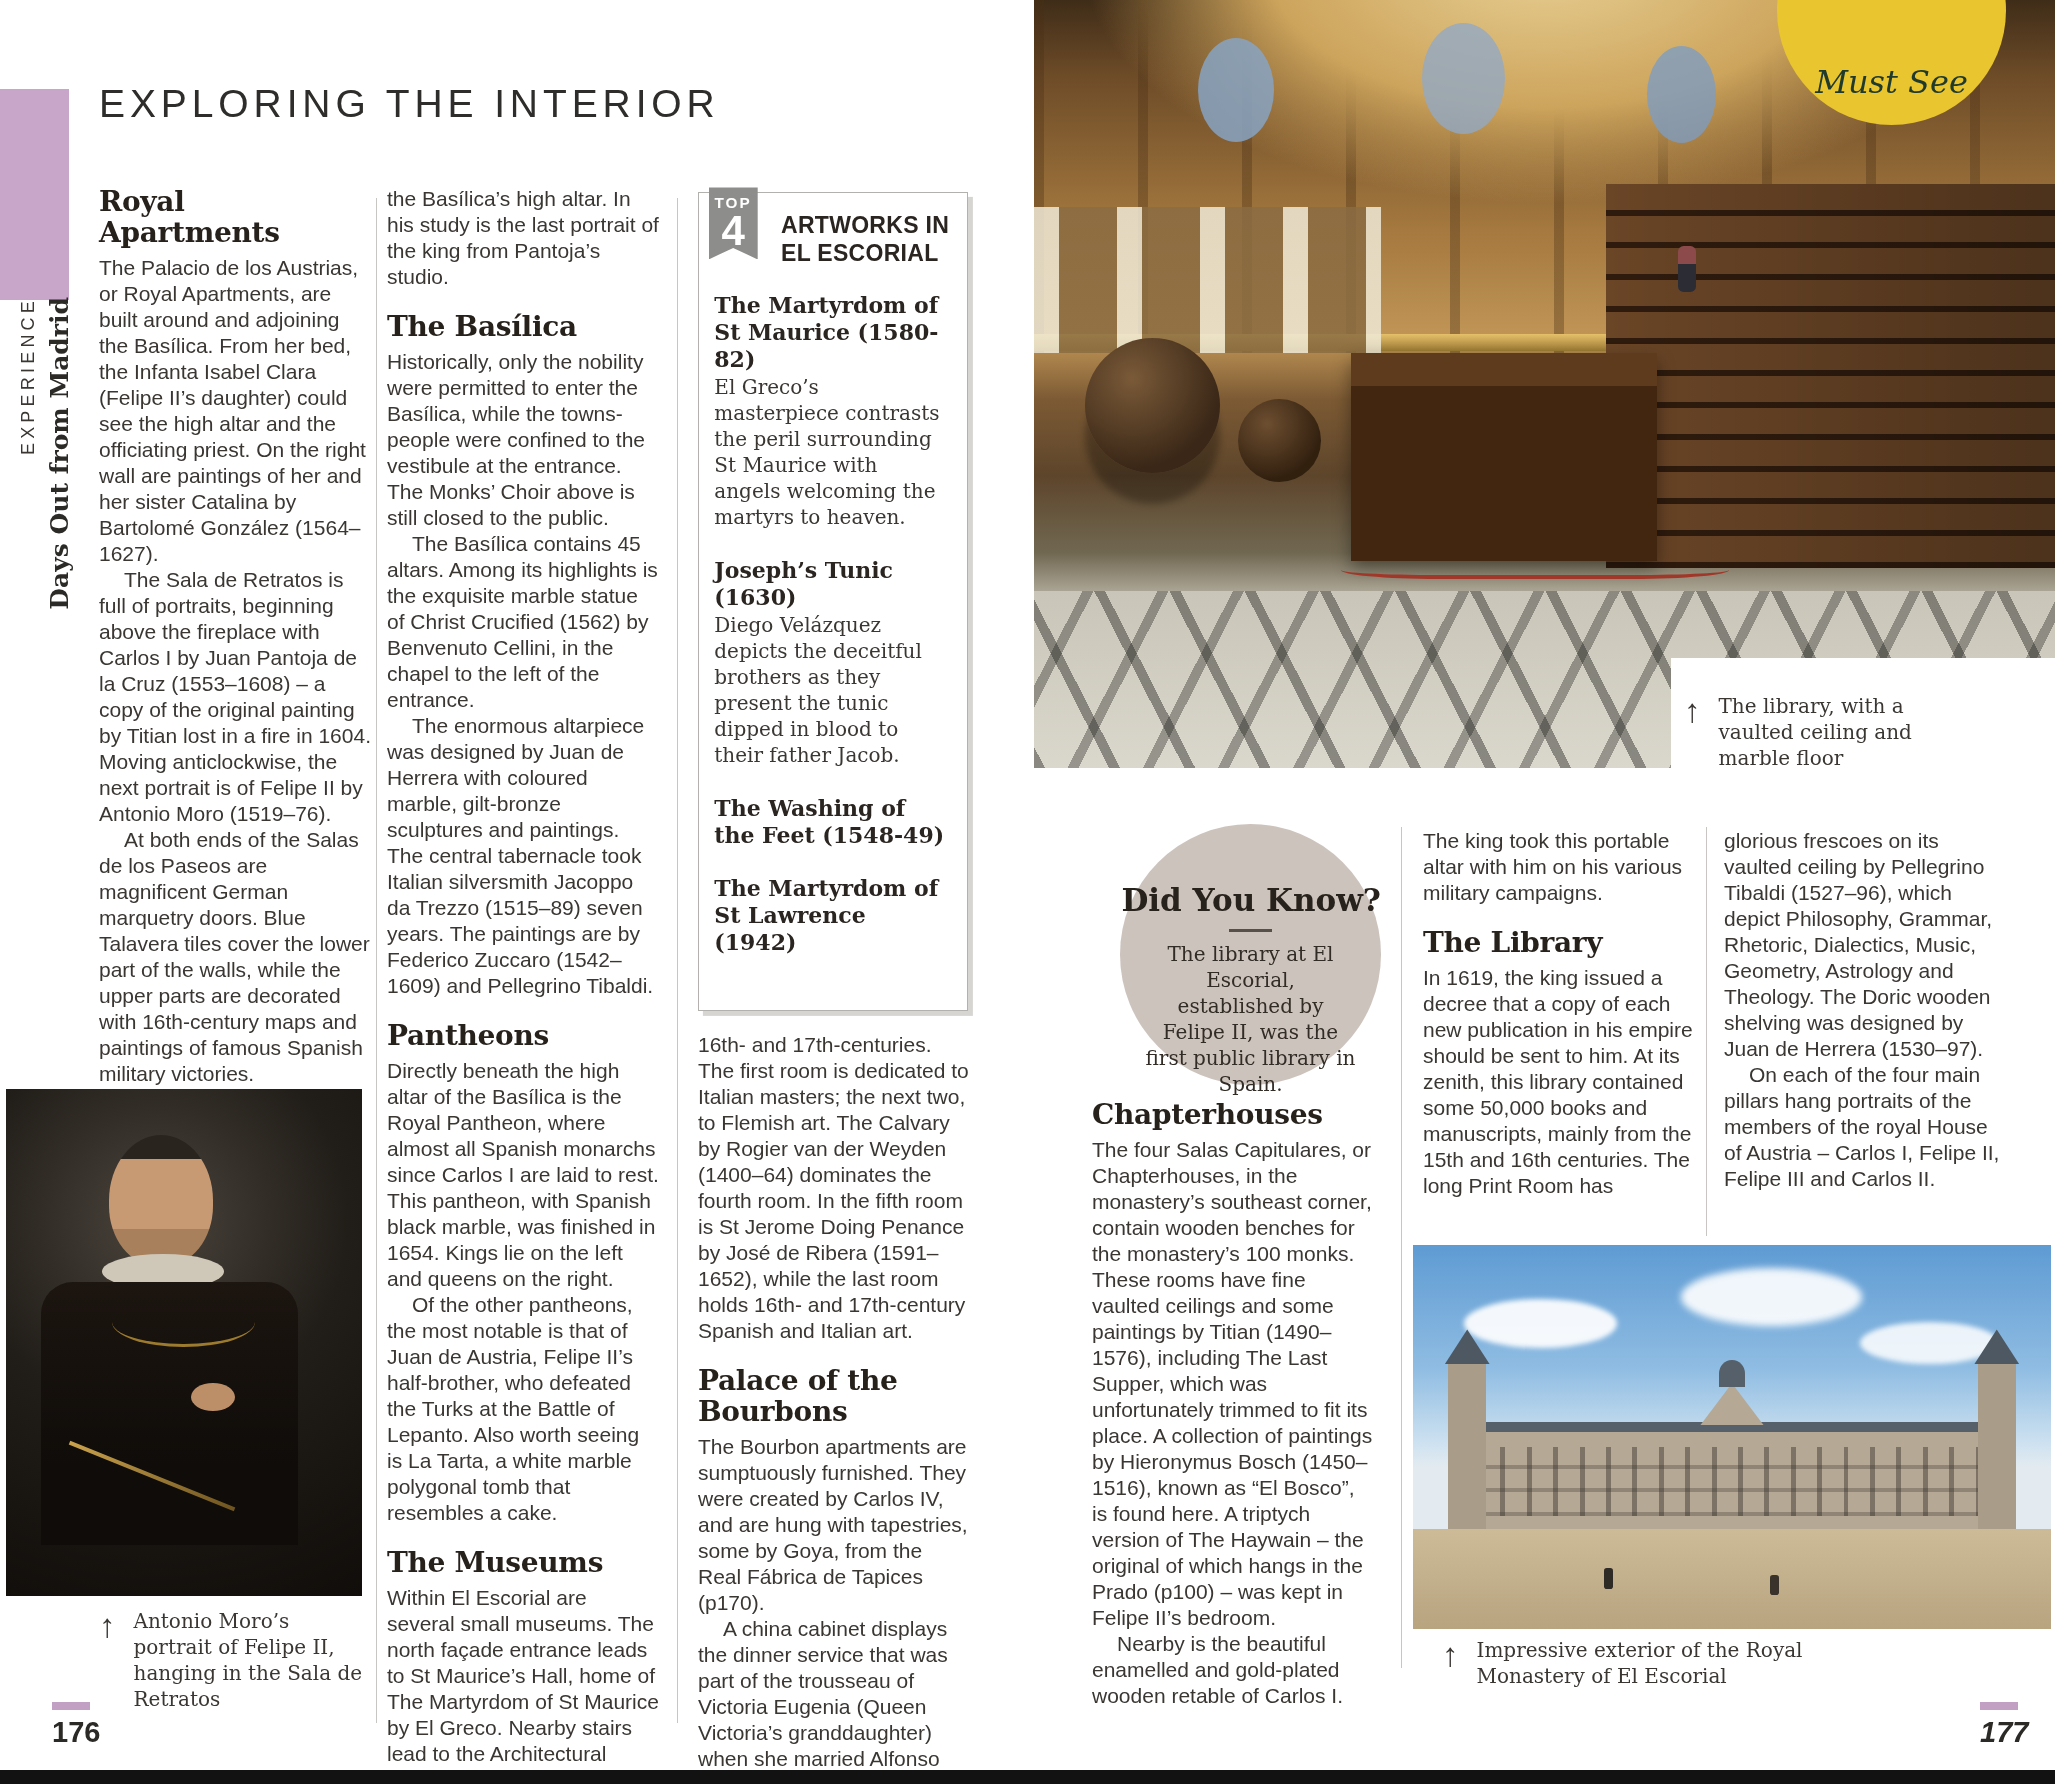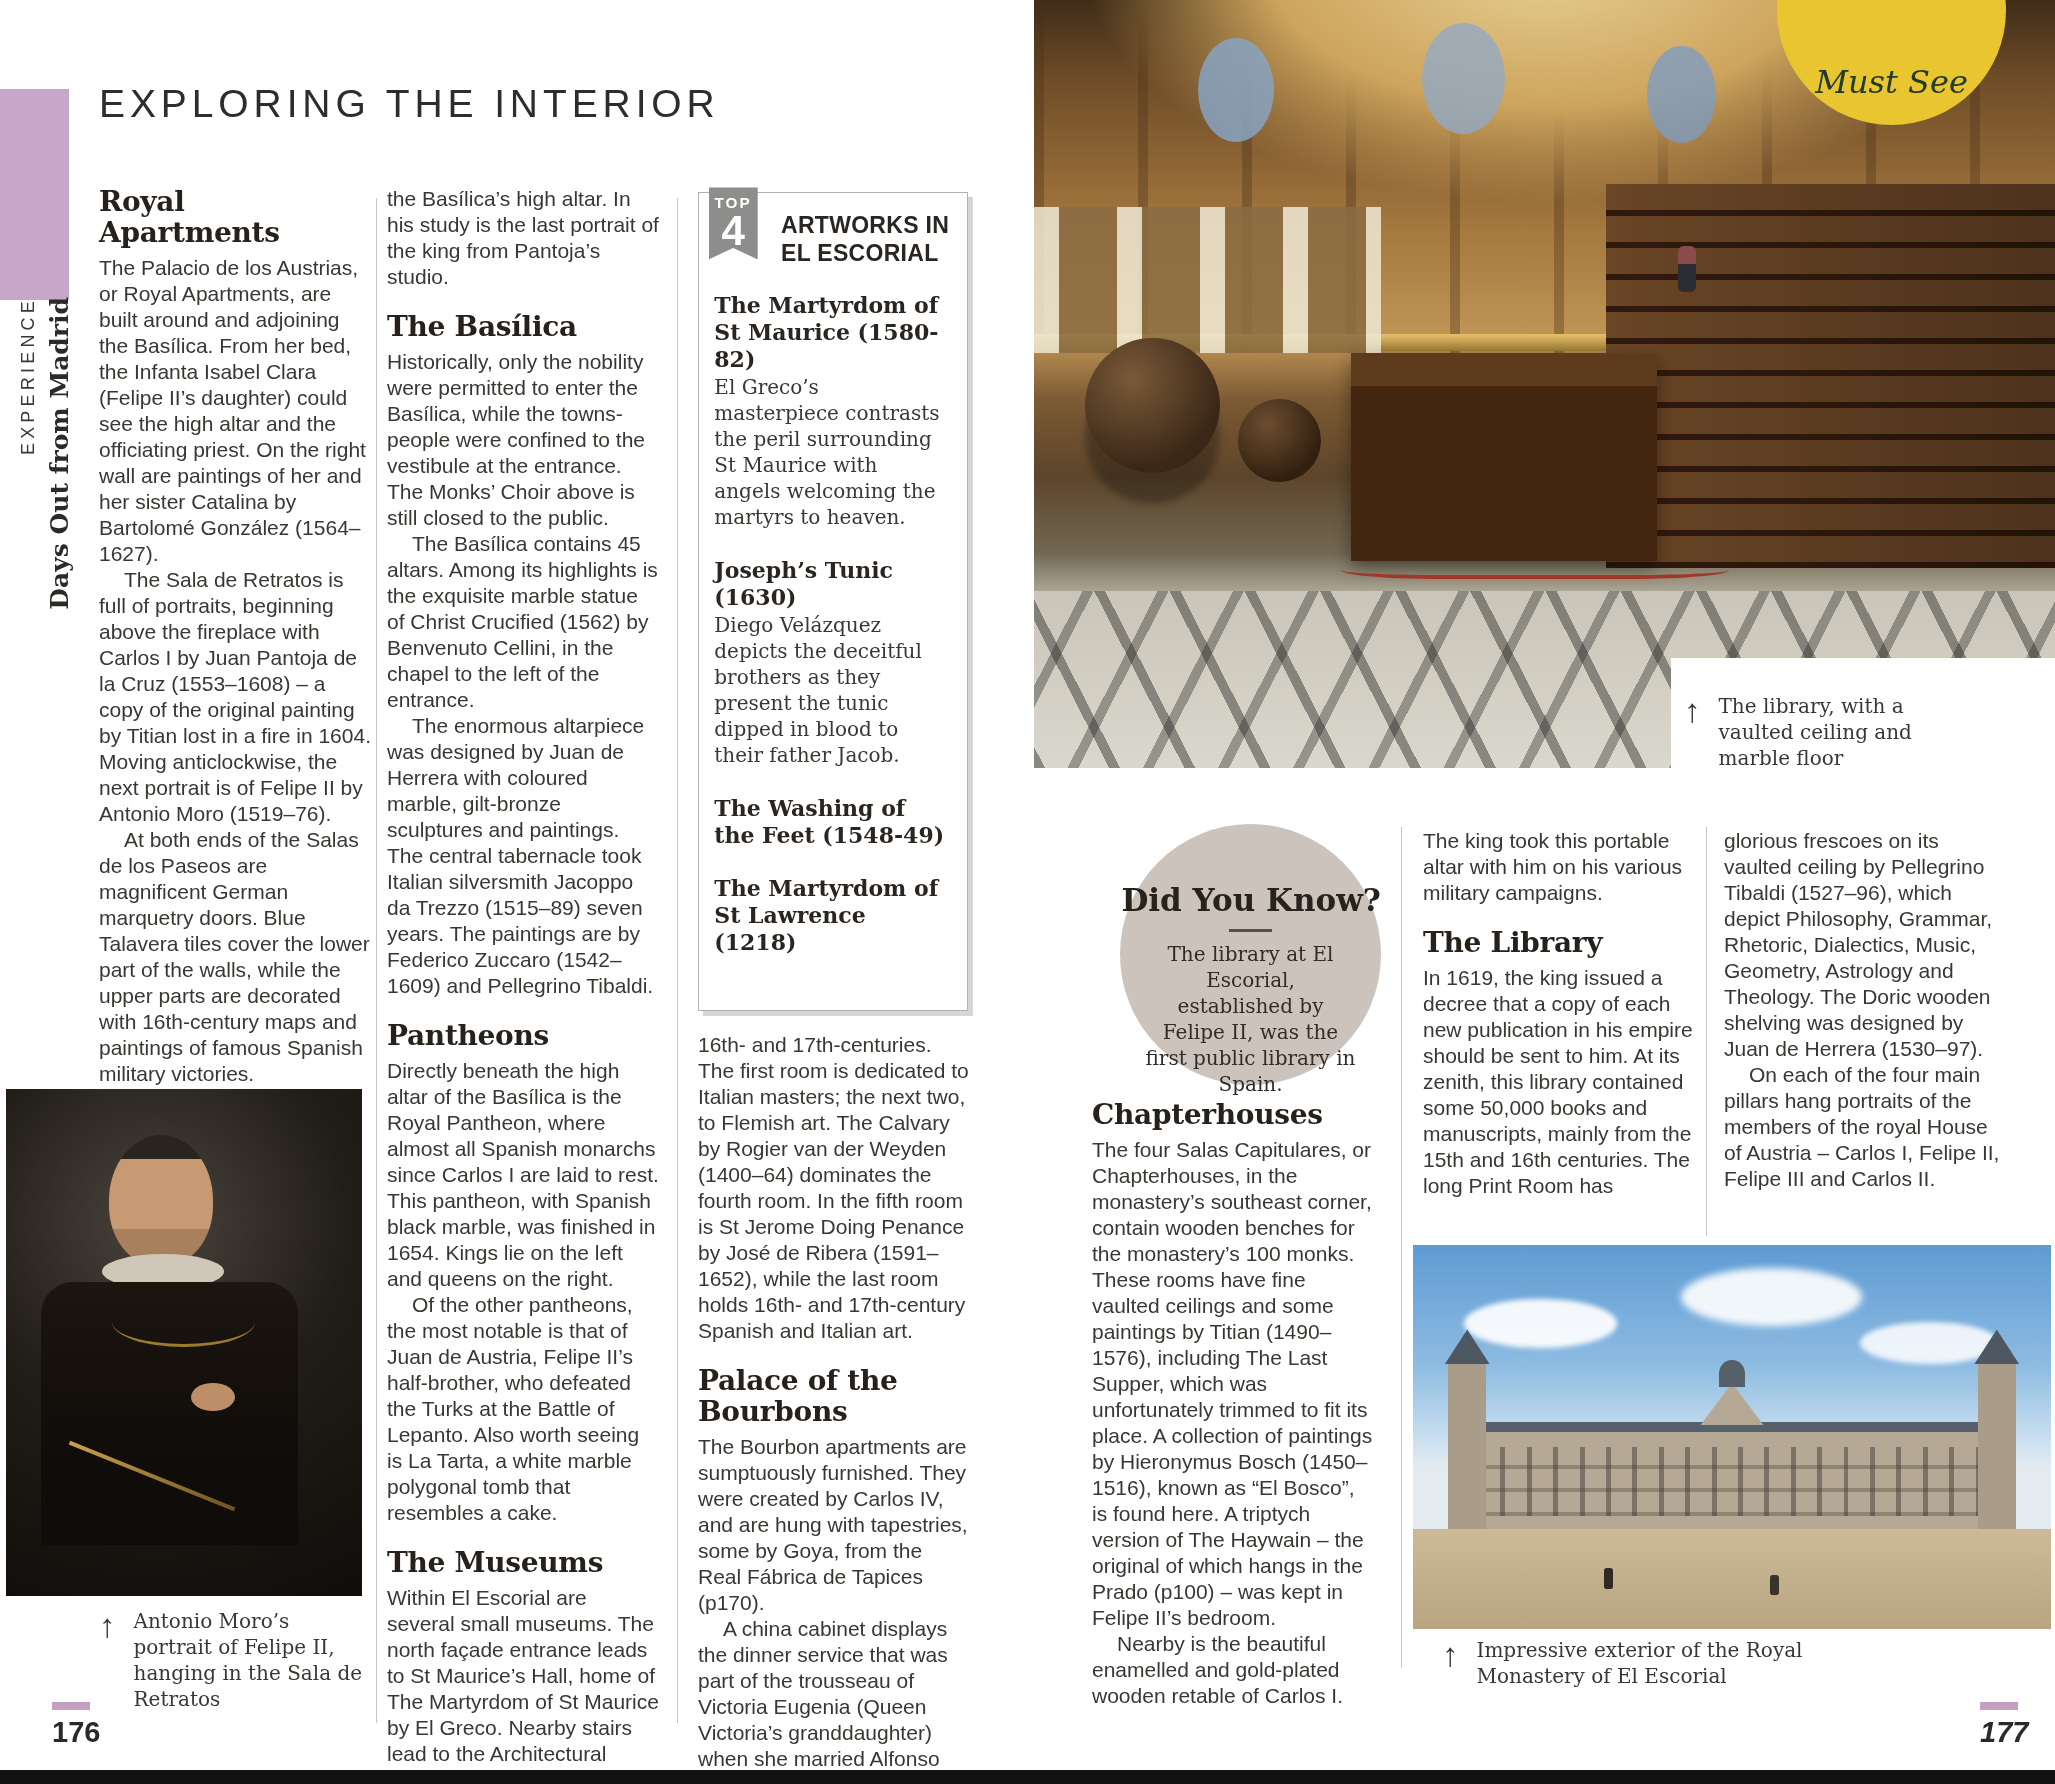--- a/index.html
+++ b/index.html
@@ -115,21 +115,21 @@
         <p class="t4-body">El Greco’s masterpiece contrasts the peril surrounding St Maurice with angels welcoming the martyrs to heaven.</p>
       </div>
       <div class="t4-item">
         <p class="t4-title">Joseph’s Tunic (1630)</p>
         <p class="t4-body">Diego Velázquez depicts the deceitful brothers as they present the tunic dipped in blood to their father Jacob.</p>
       </div>
       <div class="t4-item">
         <p class="t4-title">The Washing of the Feet (1548-49)</p>
       </div>
       <div class="t4-item">
-        <p class="t4-title">The Martyrdom of St Lawrence (1218)</p>
+        <p class="t4-title">The Martyrdom of St Lawrence (1942)</p>
       </div>
     </div>
   </div>
 
   <div class="col" style="left:698px;top:1032px;width:272px;">
     <p class="para">16th- and 17th-centuries. The first room is dedicated to Italian masters; the next two, to Flemish art. The Calvary by Rogier van der Weyden (1400–64) dominates the fourth room. In the fifth room is St Jerome Doing Penance by José de Ribera (1591–1652), while the last room holds 16th- and 17th-century Spanish and Italian art.</p>
     <h2 class="h">Palace of the Bourbons</h2>
     <p class="para">The Bourbon apartments are sumptuously furnished. They were created by Carlos IV, and are hung with tapestries, some by Goya, from the Real Fábrica de Tapices (p170).</p>
     <p class="para indent">A china cabinet displays the dinner service that was part of the trousseau of Victoria Eugenia (Queen Victoria’s granddaughter) when she married Alfonso XIII in 1906.</p>
   </div>

